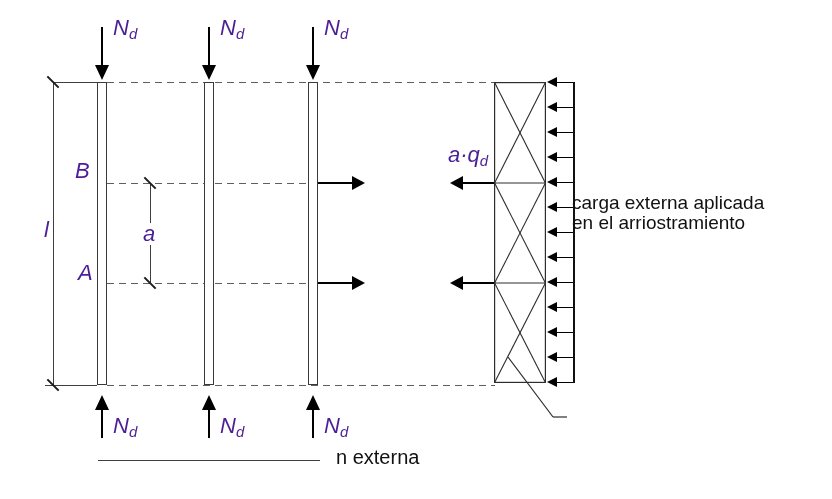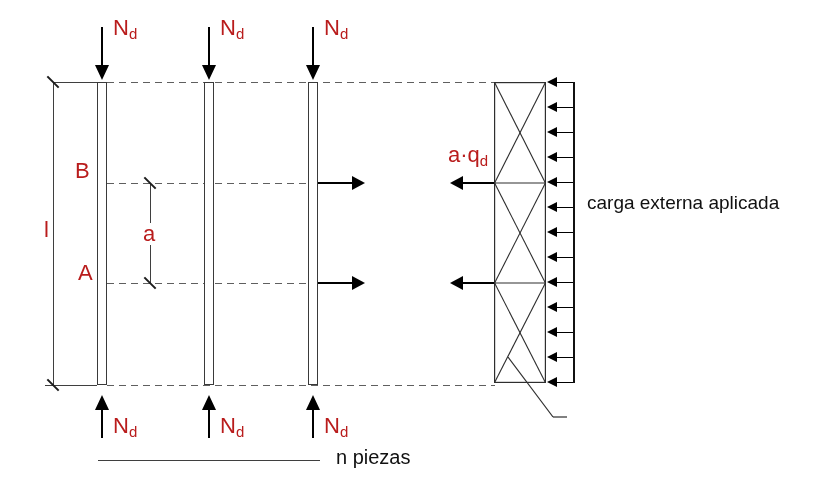--- a/index.html
+++ b/index.html
@@ -23,21 +23,21 @@
   
   .head-down{position:absolute;width:0;height:0;border-left:7px solid transparent;border-right:7px solid transparent;border-top:15px solid #000;}
   .head-up{position:absolute;width:0;height:0;border-left:7px solid transparent;border-right:7px solid transparent;border-bottom:15px solid #000;}
   .head-right{position:absolute;width:0;height:0;border-top:7px solid transparent;border-bottom:7px solid transparent;border-left:13px solid #000;}
   .head-left{position:absolute;width:0;height:0;border-top:7px solid transparent;border-bottom:7px solid transparent;border-right:13px solid #000;}
   
   .ld{position:absolute;left:547px;width:27px;height:10px;}
   .ld .h{position:absolute;left:0;top:0;width:0;height:0;border-top:5px solid transparent;border-bottom:5px solid transparent;border-right:10px solid #000;}
   .ld .s{position:absolute;left:10px;top:4.5px;width:16px;height:1.5px;background:#000;}
   
-  .lbl{position:absolute;font-size:22px;line-height:22px;color:#b91c1c;white-space:nowrap;}
+  .lbl{position:absolute;font-size:22px;line-height:22px;color:#4c1d95;white-space:nowrap;font-style:italic;}
   .lbl sub, .subtxt{font-size:15px;}
   .subtxt{position:relative;top:4px;}
   .note{position:absolute;font-size:19px;line-height:20px;color:#111;white-space:nowrap;}
   .white-bg{background:#ffffff;padding:0 2px;}
   svg{position:absolute;overflow:visible;}
 </style>
 </head>
 <body>
 
 <div id="stage">
@@ -161,25 +161,26 @@
     </div>
   <div class="ld" style="top:352px;">
       <span class="h"></span>
       <span class="s"></span>
     </div>
   <div class="ld" style="top:377px;">
       <span class="h"></span>
       <span class="s"></span>
     </div>
 
-  <div class="note" style="left:587px;top:193px;">
+  <div class="note" style="left:572px;top:193px;">
     <div>carga externa aplicada</div>
+    <div>en el arriostramiento</div>
   </div>
 
   <svg style="left:505px;top:353px;" width="64" height="68" viewBox="0 0 64 68">
     <line x1="3" y1="4" x2="48" y2="64" stroke="#2e2e2e" stroke-width="1.2"></line>
     <line x1="48" y1="64" x2="62" y2="64" stroke="#2e2e2e" stroke-width="1.2"></line>
   </svg>
 
   <div class="hline" style="left:98px;top:460px;width:222px;"></div>
-  <div class="note" style="left:336px;top:447px;font-size:20px;">n piezas</div>
+  <div class="note" style="left:336px;top:447px;font-size:20px;">n externa</div>
 
 </div>
 
 </body></html>

